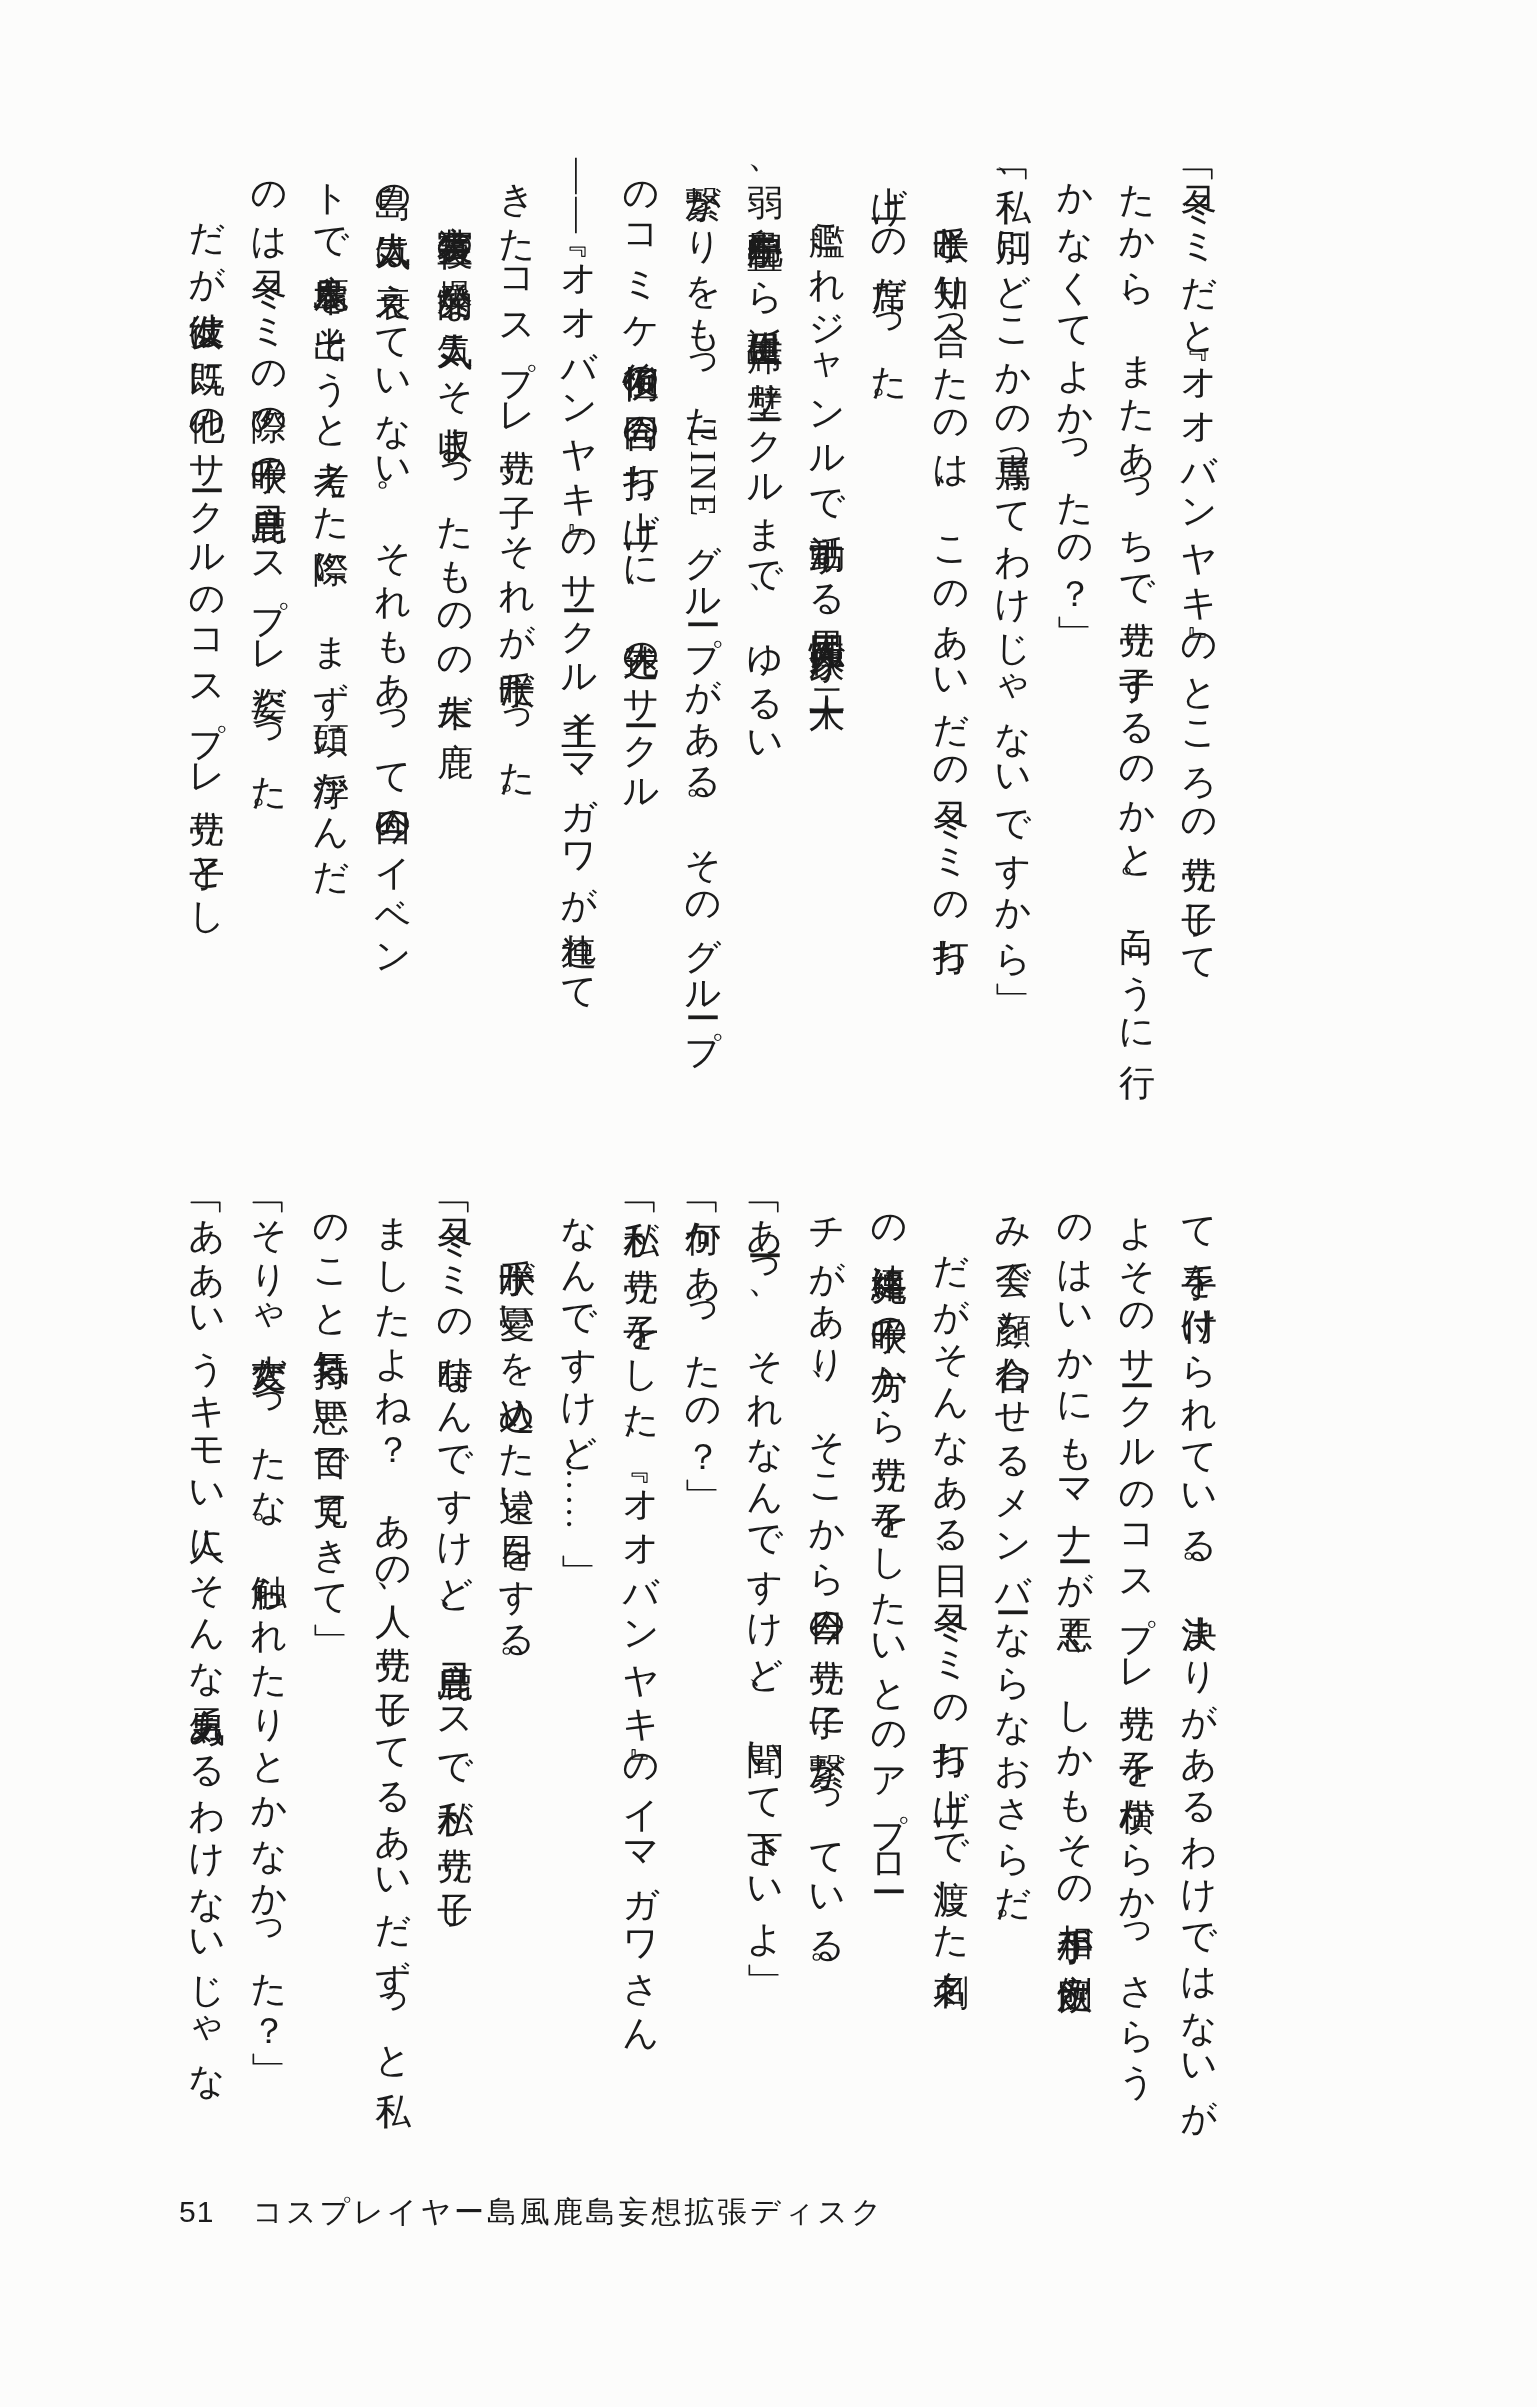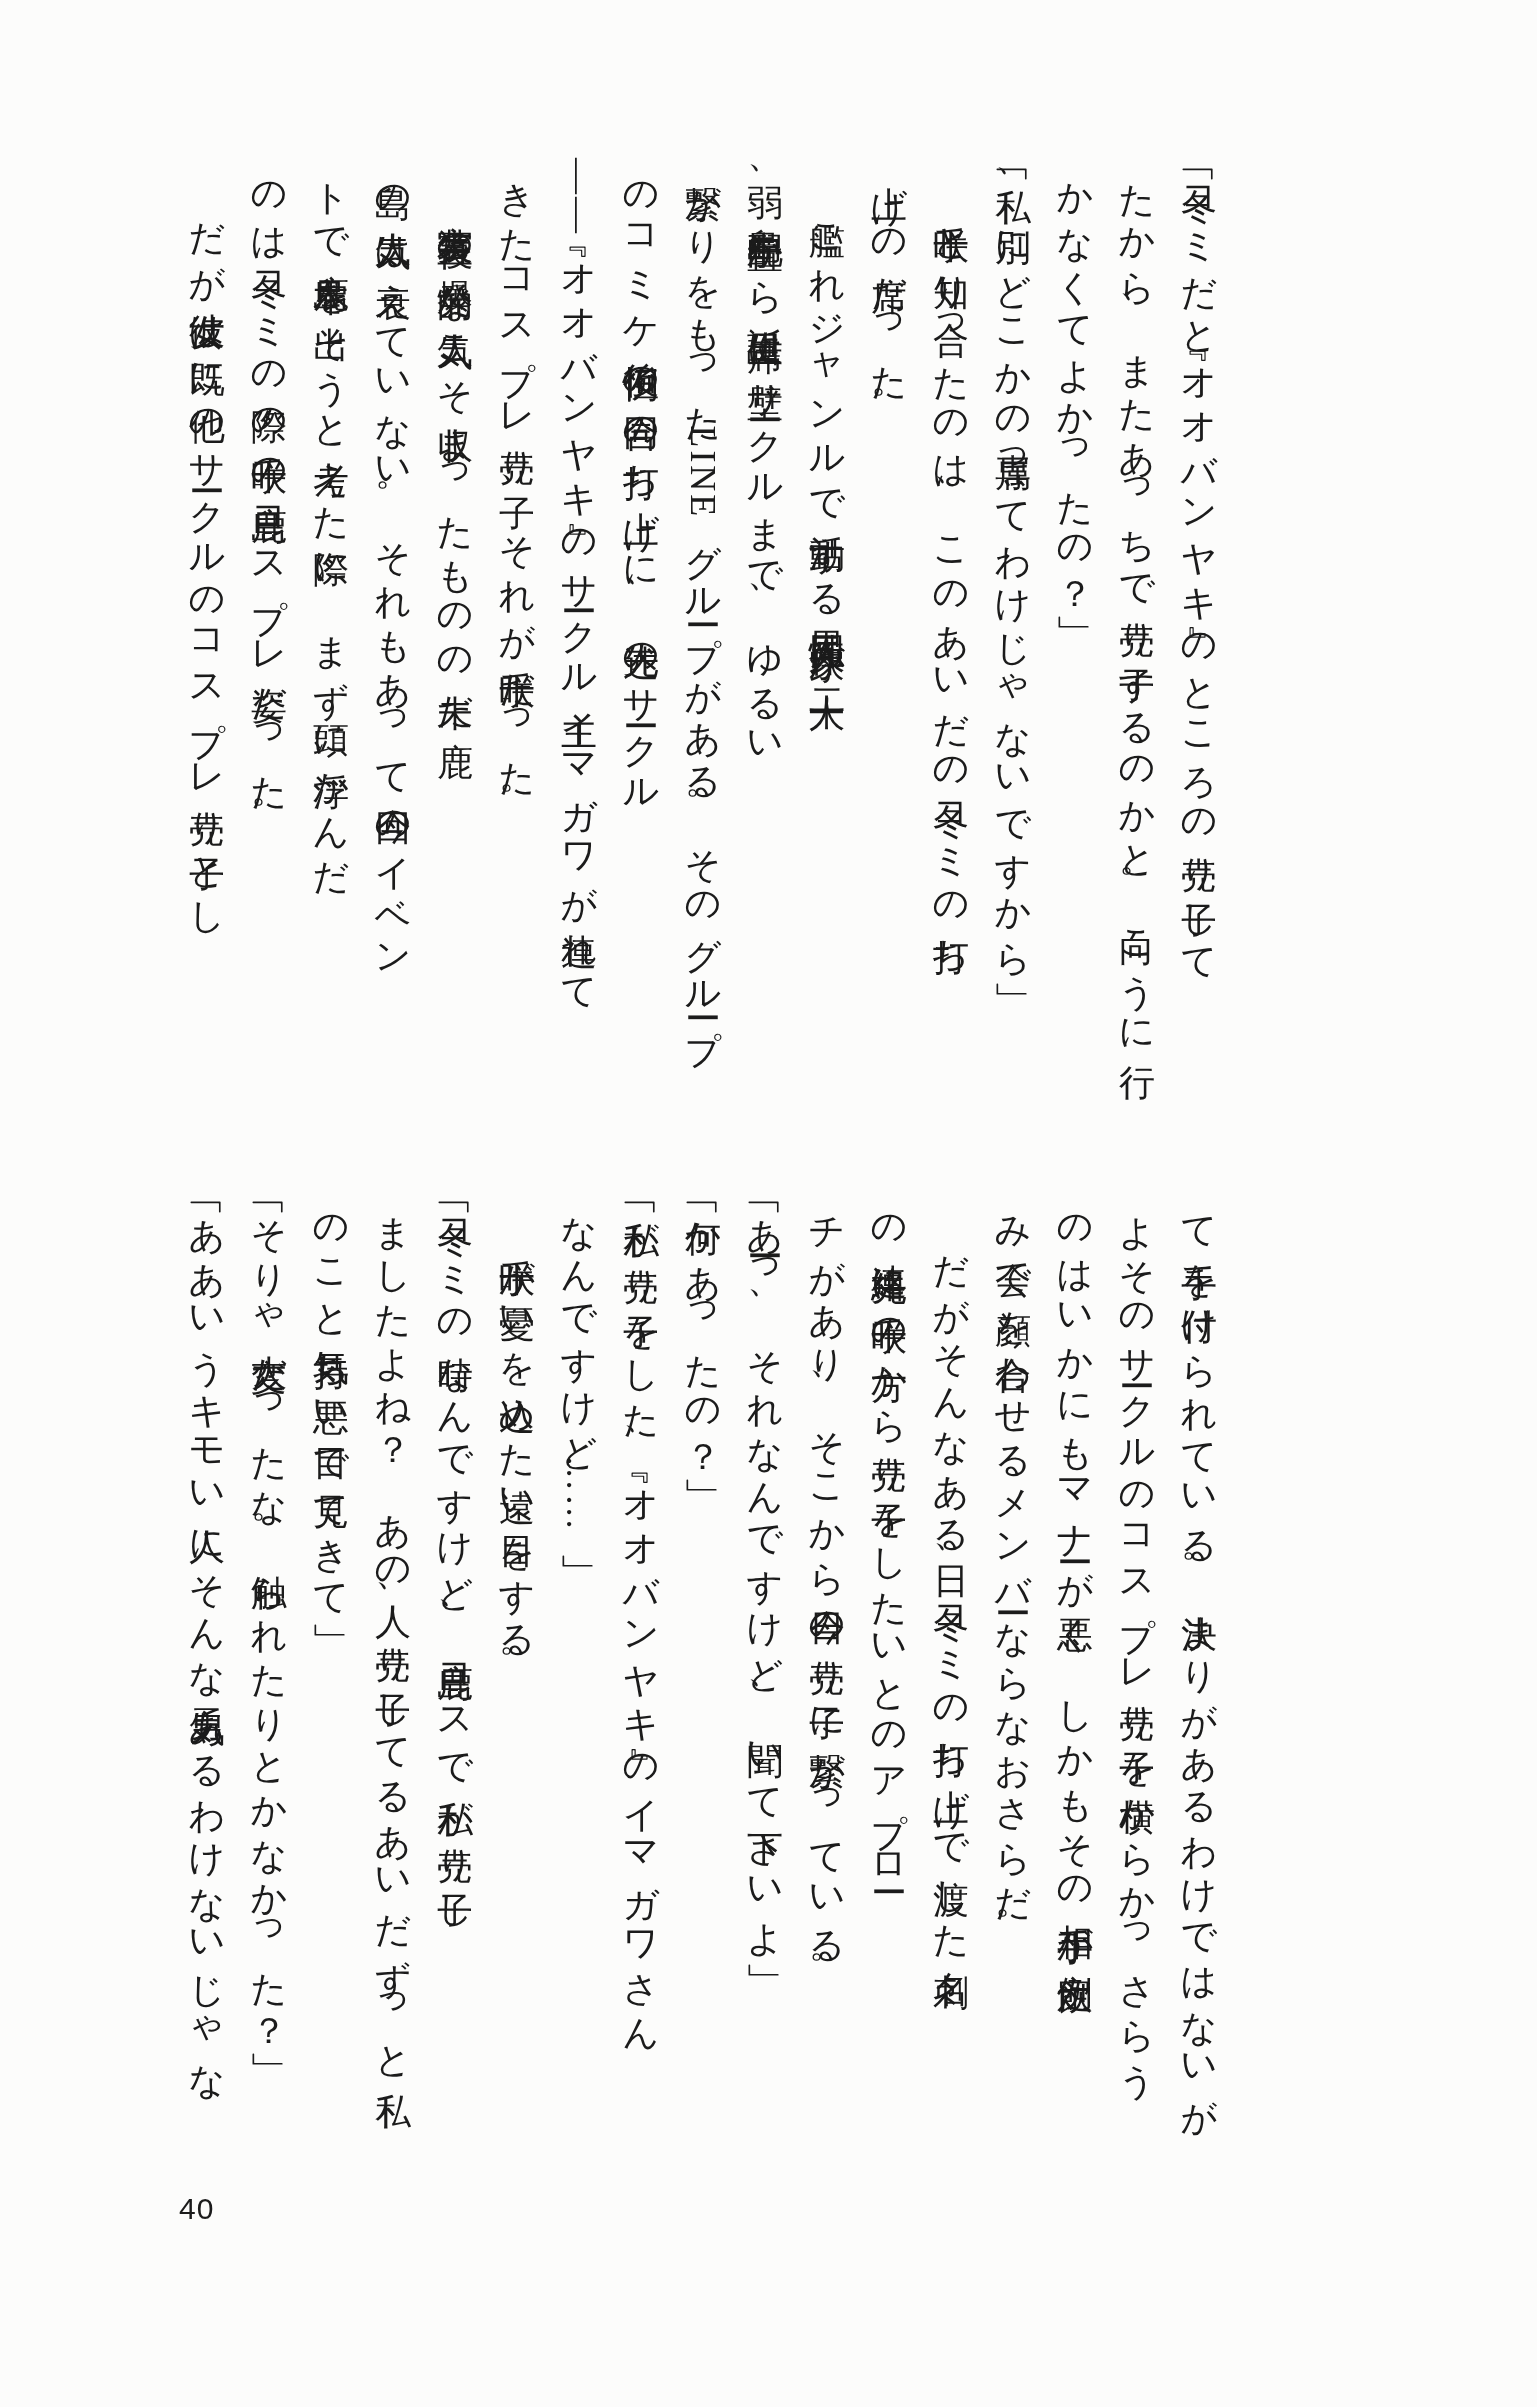--- a/index.html
+++ b/index.html
@@ -53,17 +53,18 @@
 </head>
 <body>
 
 <div id="page" style="--paper: #fcfcfb; --ink: #1b1b1b;">
 
   <div id="block-top" class="vblock">「冬コミだと『オオバンヤキ』のところの売り子して<br>たから、またあっちで売り子するのかと。向こうに行<br>かなくてよかったの？」<br>「私、別にどこかの専属ってわけじゃないですから」<br>　千咲と知り合ったのは、このあいだの冬コミの打ち<br>上げの席だった。<br>　艦これジャンルで活動する男性同人作家が二十人<br>弱、島中配置から誕生日席に壁サークルまで、ゆるい<br>繋がりをもったLINEグループがある。そのグループ<br>のコミケ後恒例の合同の打ち上げに、先述のサークル<br>――『オオバンヤキ』のサークル主イマガワが連れて<br>きたコスプレ売り子、それが千咲だった。<br>　実装直後の爆発的な人気こそ収まったものの未だ鹿<br>島の人気は衰えていない。それもあって今回のイベン<br>トで鹿島本を出そうと考えた際に、まず頭に浮かんだ<br>のは冬コミの際の千咲の鹿島コスプレ姿だった。<br>　だが彼女は既に他のサークルのコスプレ売り子とし</div>
 
   <div id="block-bottom" class="vblock">て手を付けられている。決まりがあるわけではないが<br>よそのサークルのコスプレ売り子を横からかっさらう<br>のはいかにもマナーが悪く、しかもその相手が定例飲<br>み会で顔を合わせるメンバーならなおさらだ。<br>　だがそんなある日、冬コミの打ち上げで渡した名刺<br>の連絡先に千咲の方から売り子をしたいとのアプロー<br>チがあり、そこから今日の売り子に繋がっている。<br>「あーっ、それなんですけど、聞いて下さいよ」<br>「何かあったの？」<br>「私が売り子をした、『オオバンヤキ』のイマガワさん<br>なんですけど……」<br>　千咲が憂いを込めた遠い目をする。<br>「冬コミの時なんですけど、鹿島コスで私が売り子し<br>ましたよね？　あの人、売り子してるあいだずっと私<br>のこと気持ち悪い目で見てきて」<br>「そりゃ大変だったな。触られたりとかなかった？」<br>「ああいうキモい人にそんな勇気あるわけないじゃな</div>
 
   <div id="footer">
-    <span class="pagenum">40</span>
+    <span class="pagenum">51</span>
+    <span class="running-title">コスプレイヤー島風鹿島妄想拡張ディスク</span>
   </div>
 
 </div>
 
 
 </body></html>

